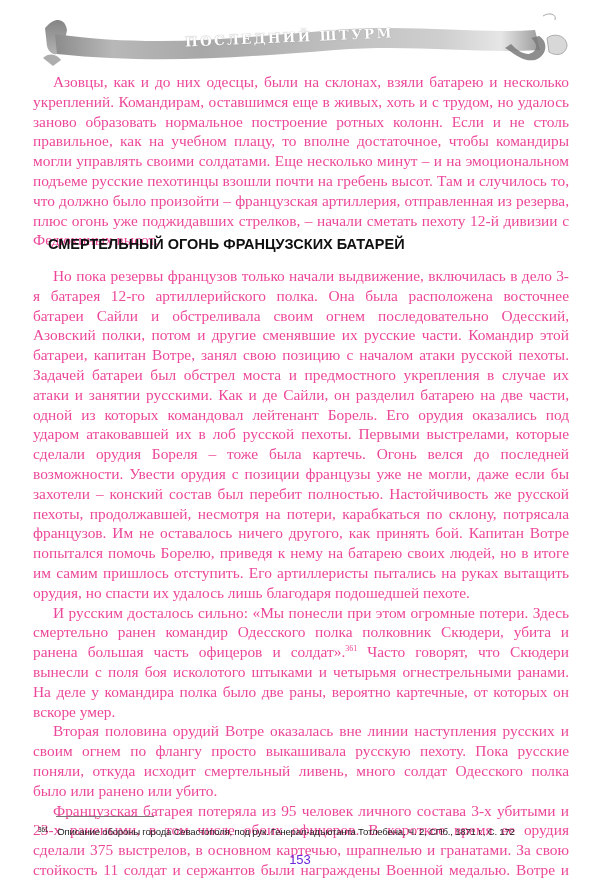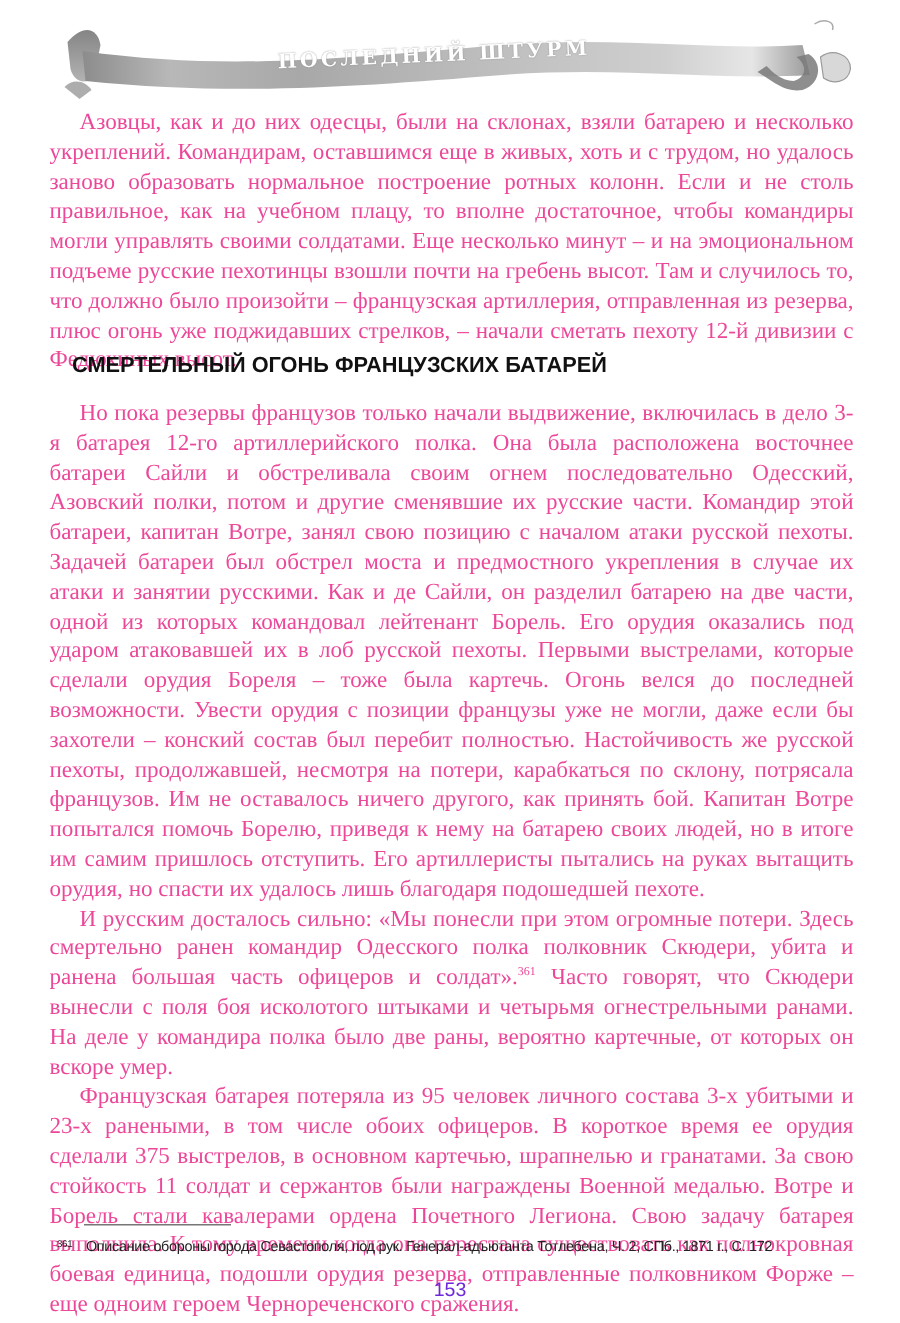--- a/index.html
+++ b/index.html
@@ -86,20 +86,21 @@
 
   <div class="body-text" id="block1">
     <p>Азовцы, как и до них одесцы, были на склонах, взяли батарею и несколько укреплений. Командирам, оставшимся еще в живых, хоть и с трудом, но удалось заново образовать нормальное построение ротных колонн. Если и не столь правильное, как на учебном плацу, то вполне достаточное, чтобы командиры могли управлять своими солдатами. Еще несколько минут – и на эмоциональном подъеме русские пехотинцы взошли почти на гребень высот. Там и случилось то, что должно было произойти – французская артиллерия, отправленная из резерва, плюс огонь уже поджидавших стрелков, – начали сметать пехоту 12-й дивизии с Федюхиных высот.</p>
   </div>
 
   <div class="section-heading">СМЕРТЕЛЬНЫЙ ОГОНЬ ФРАНЦУЗСКИХ БАТАРЕЙ</div>
 
   <div class="body-text" id="block2">
     <p>Но пока резервы французов только начали выдвижение, включилась в дело 3-я батарея 12-го артиллерийского полка. Она была расположена восточнее батареи Сайли и обстреливала своим огнем последовательно Одесский, Азовский полки, потом и другие сменявшие их русские части. Командир этой батареи, капитан Вотре, занял свою позицию с началом атаки русской пехоты. Задачей батареи был обстрел моста и предмостного укрепления в случае их атаки и занятии русскими. Как и де Сайли, он разделил батарею на две части, одной из которых командовал лейтенант Борель. Его орудия оказались под ударом атаковавшей их в лоб русской пехоты. Первыми выстрелами, которые сделали орудия Бореля – тоже была картечь. Огонь велся до последней возможности. Увести орудия с позиции французы уже не могли, даже если бы захотели – конский состав был перебит полностью. Настойчивость же русской пехоты, продолжавшей, несмотря на потери, карабкаться по склону, потрясала французов. Им не оставалось ничего другого, как принять бой. Капитан Вотре попытался помочь Борелю, приведя к нему на батарею своих людей, но в итоге им самим пришлось отступить. Его артиллеристы пытались на руках вытащить орудия, но спасти их удалось лишь благодаря подошедшей пехоте.</p>
     <p><span>И русским досталось сильно: «Мы понесли при этом огромные потери. Здесь смертельно ранен командир Одесского полка полковник Скюдери, убита и ранена большая часть офицеров и солдат».</span><span class="sup">361</span><span> Часто говорят, что Скюдери вынесли с поля боя исколотого штыками и четырьмя огнестрельными ранами. На деле у командира полка было две раны, вероятно картечные, от которых он вскоре умер.</span></p>
+    <p>Вторая половина орудий Вотре оказалась вне линии наступления русских и своим огнем по флангу просто выкашивала русскую пехоту. Пока русские поняли, откуда исходит смертельный ливень, много солдат Одесского полка было или ранено или убито.</p>
     <p>Французская батарея потеряла из 95 человек личного состава 3-х убитыми и 23-х ранеными, в том числе обоих офицеров. В короткое время ее орудия сделали 375 выстрелов, в основном картечью, шрапнелью и гранатами. За свою стойкость 11 солдат и сержантов были награждены Военной медалью. Вотре и Борель стали кавалерами ордена Почетного Легиона. Свою задачу батарея выполнила. К тому времени когда она перестала существовать как полнокровная боевая единица, подошли орудия резерва, отправленные полковником Форже – еще одноим героем Чернореченского сражения.</p>
   </div>
 
   <div class="footnote-rule"></div>
   <div class="footnote">
     <span class="fn-num">361</span><span>Описание обороны города Севастополя, под рук. Генерал-адъютанта Тотлебена, Ч. 2, СПб., 1871 г., С. 172</span>
   </div>
 
   <div class="page-number">153</div>
 </div>

